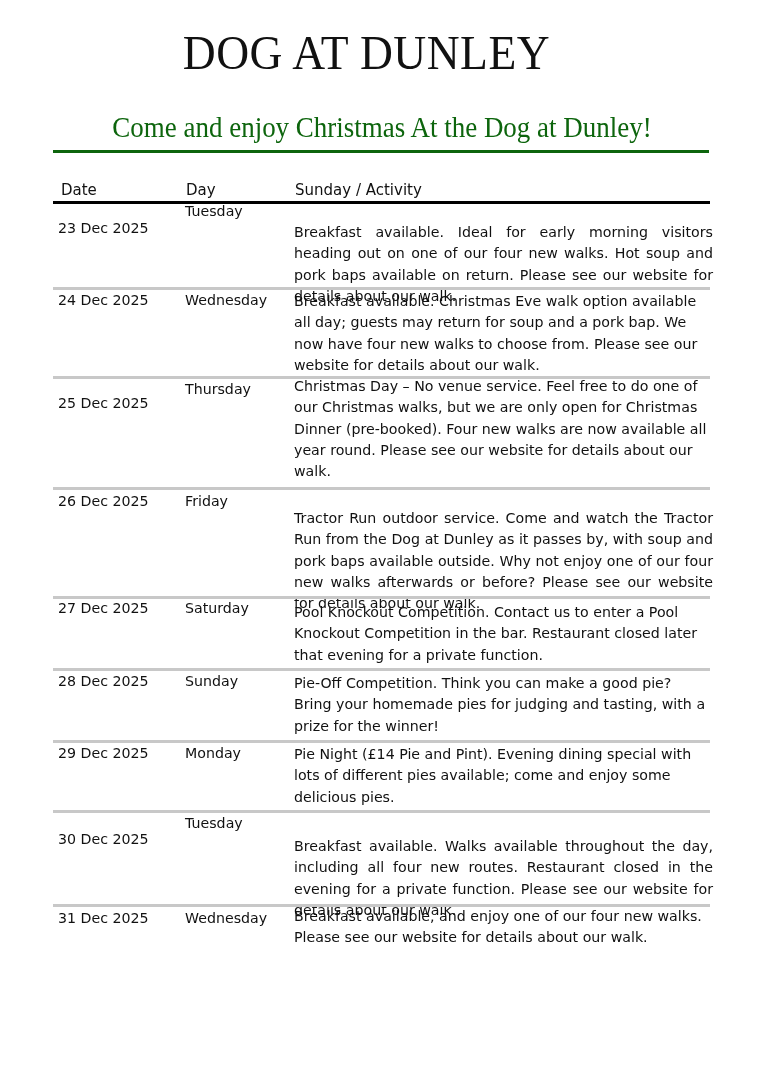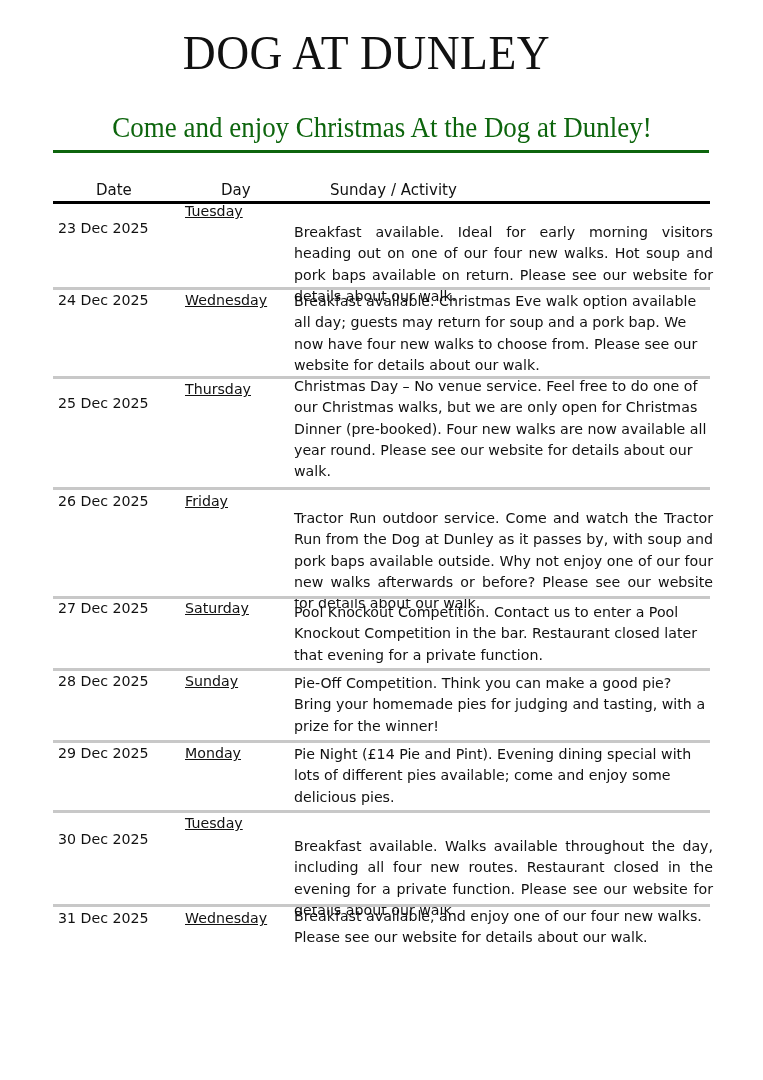--- a/index.html
+++ b/index.html
@@ -20,26 +20,26 @@
       text-align: center;
       font-family: "Liberation Serif", "DejaVu Serif", serif;
       font-size: 29px; color: #0d650d; line-height: 1;
       transform: scaleX(0.93); transform-origin: 328px 0;
     }
     .green-rule {
       position: absolute; left: 53px; width: 656px; top: 150px; height: 3px;
       background: #0d650d;
     }
     .table { position: absolute; left: 53px; top: 180px; width: 657px; }
-    .thead { position: relative; height: 22px; font-size: 15px; margin-left: 35px; }
+    .thead { position: relative; height: 22px; font-size: 15px; }
     .thead span { position: absolute; top: 0; line-height: 20px; }
     .head-rule { position: absolute; left: 53px; top: 201px; width: 657px; height: 3px; background: #000; }
     .row { position: absolute; left: 53px; width: 660px; font-size: 14.2px; }
     .row .date { position: absolute; left: 5px; line-height: 21px; }
-    .row .day  { position: absolute; left: 132px; line-height: 21px; text-decoration: underline; }
+    .row .day  { position: absolute; left: 132px; line-height: 21px; }
     .row .event { position: absolute; left: 241px; width: 419px; line-height: 21.3px; }
     .row .event.justify { text-align: justify; margin-top: 20px; }
     .sep { position: absolute; left: 53px; width: 657px; height: 3px; background: #c8c8c8; }
   </style>
 </head>
 <body>
 
 <div class="title">DOG AT DUNLEY</div>
 <div class="subtitle">Come and enjoy Christmas At the Dog at Dunley!</div>
 <div class="green-rule"></div>

